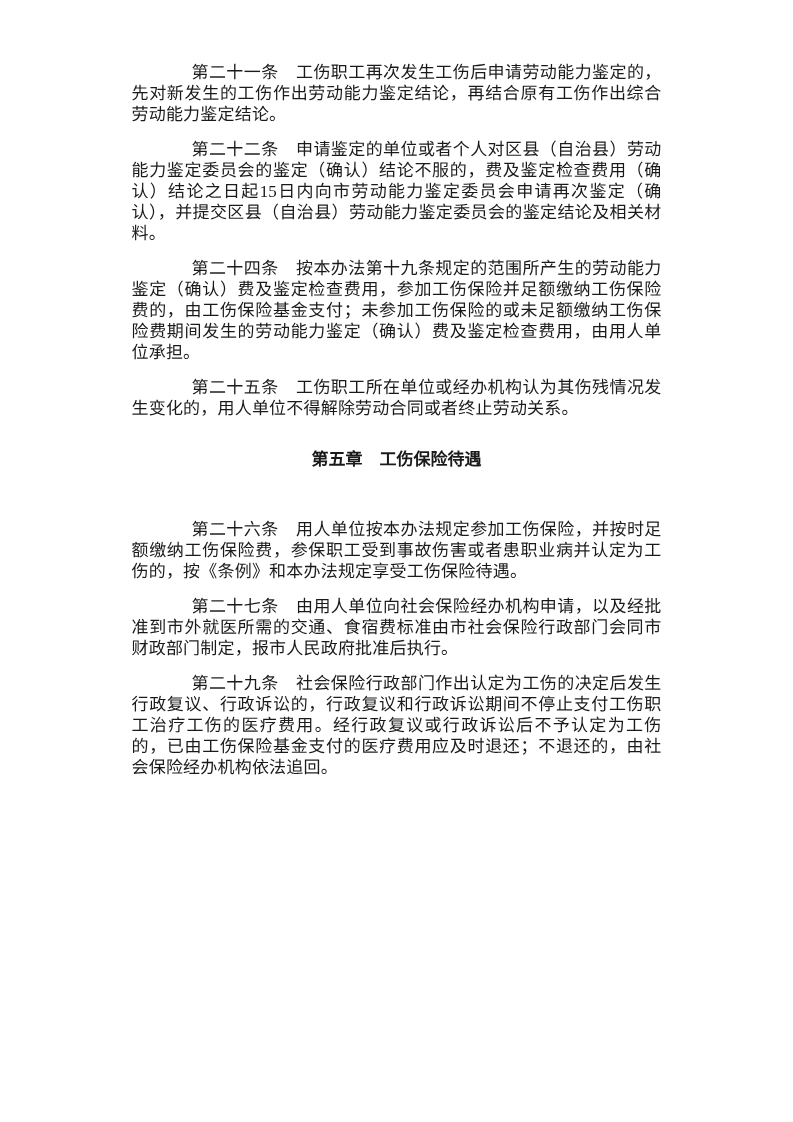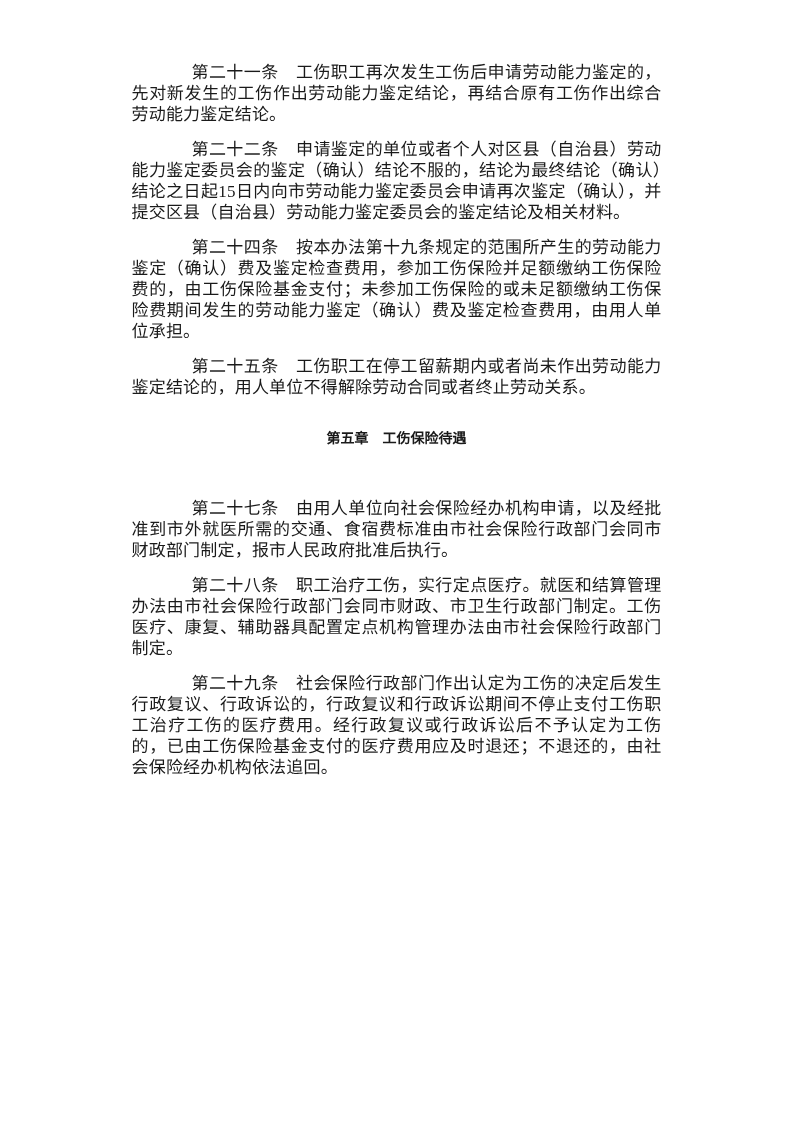--- a/index.html
+++ b/index.html
@@ -24,37 +24,37 @@
   .para{
     margin:0 0 14px 0;
     font-size:17px;
     line-height:21px;
     color:var(--text-color);
     text-align:justify;
     text-indent:60px;
     letter-spacing:0.2px;
   }
   .chapter-heading{
-    font-size:14px;
+    font-size:17px;
     line-height:22px;
     font-weight:bold;
     color:var(--text-color);
     text-align:center;
     margin:30px 0 48px 0;
   }
 </style>
 </head>
 <body>
 
 <div class="page">
 
   <p class="para">第二十一条　工伤职工再次发生工伤后申请劳动能力鉴定的，先对新发生的工伤作出劳动能力鉴定结论，再结合原有工伤作出综合劳动能力鉴定结论。</p>
-  <p class="para">第二十二条　申请鉴定的单位或者个人对区县（自治县）劳动能力鉴定委员会的鉴定（确认）结论不服的，结论为最终结论（确认）结论之日起15日内向市劳动能力鉴定委员会申请再次鉴定（确认），并提交区县（自治县）劳动能力鉴定委员会的鉴定结论及相关材料。</p>
+  <p class="para">第二十二条　申请鉴定的单位或者个人对区县（自治县）劳动能力鉴定委员会的鉴定（确认）结论不服的，费及鉴定检查费用（确认）结论之日起15日内向市劳动能力鉴定委员会申请再次鉴定（确认），并提交区县（自治县）劳动能力鉴定委员会的鉴定结论及相关材料。</p>
   <p class="para">第二十四条　按本办法第十九条规定的范围所产生的劳动能力鉴定（确认）费及鉴定检查费用，参加工伤保险并足额缴纳工伤保险费的，由工伤保险基金支付；未参加工伤保险的或未足额缴纳工伤保险费期间发生的劳动能力鉴定（确认）费及鉴定检查费用，由用人单位承担。</p>
-  <p class="para">第二十五条　工伤职工在停工留薪期内或者尚未作出劳动能力鉴定结论的，用人单位不得解除劳动合同或者终止劳动关系。</p>
+  <p class="para">第二十五条　工伤职工所在单位或经办机构认为其伤残情况发生变化的，用人单位不得解除劳动合同或者终止劳动关系。</p>
 
   <h2 class="chapter-heading">第五章　工伤保险待遇</h2>
 
+  <p class="para">第二十六条　用人单位按本办法规定参加工伤保险，并按时足额缴纳工伤保险费，参保职工受到事故伤害或者患职业病并认定为工伤的，按《条例》和本办法规定享受工伤保险待遇。</p>
   <p class="para">第二十七条　由用人单位向社会保险经办机构申请，以及经批准到市外就医所需的交通、食宿费标准由市社会保险行政部门会同市财政部门制定，报市人民政府批准后执行。</p>
-  <p class="para">第二十八条　职工治疗工伤，实行定点医疗。就医和结算管理办法由市社会保险行政部门会同市财政、市卫生行政部门制定。工伤医疗、康复、辅助器具配置定点机构管理办法由市社会保险行政部门制定。</p>
   <p class="para">第二十九条　社会保险行政部门作出认定为工伤的决定后发生行政复议、行政诉讼的，行政复议和行政诉讼期间不停止支付工伤职工治疗工伤的医疗费用。经行政复议或行政诉讼后不予认定为工伤的，已由工伤保险基金支付的医疗费用应及时退还；不退还的，由社会保险经办机构依法追回。</p>
 
 </div>
 
 </body></html>

